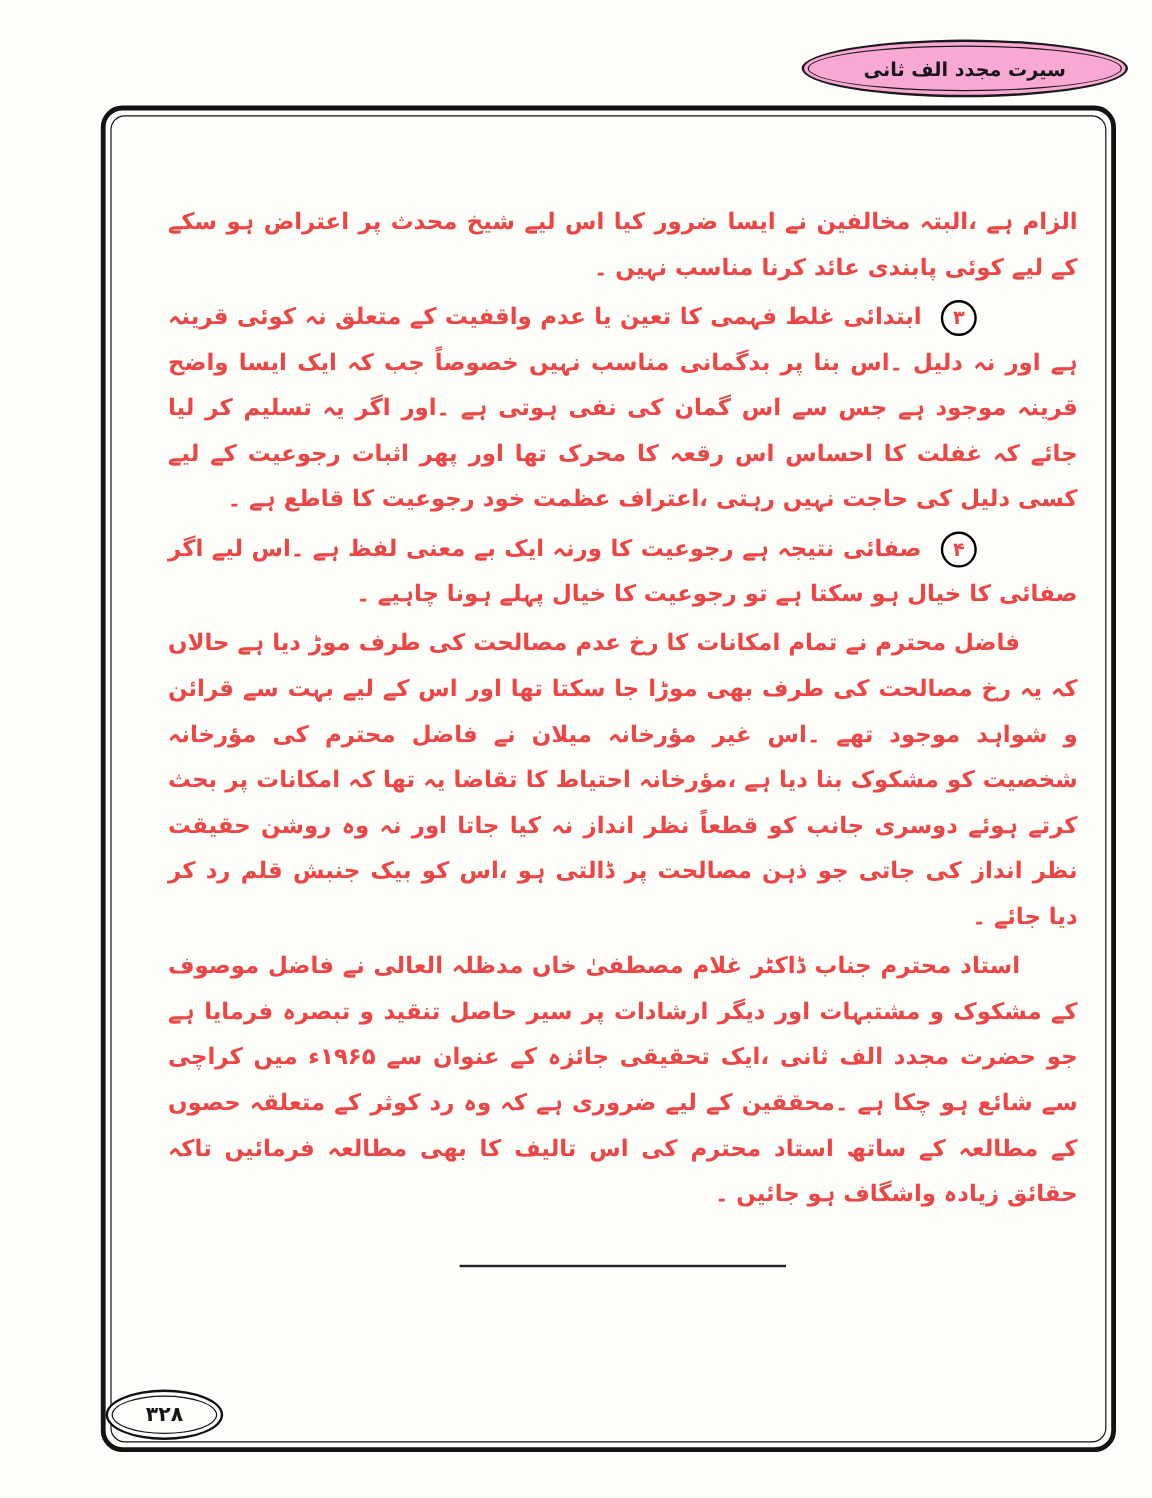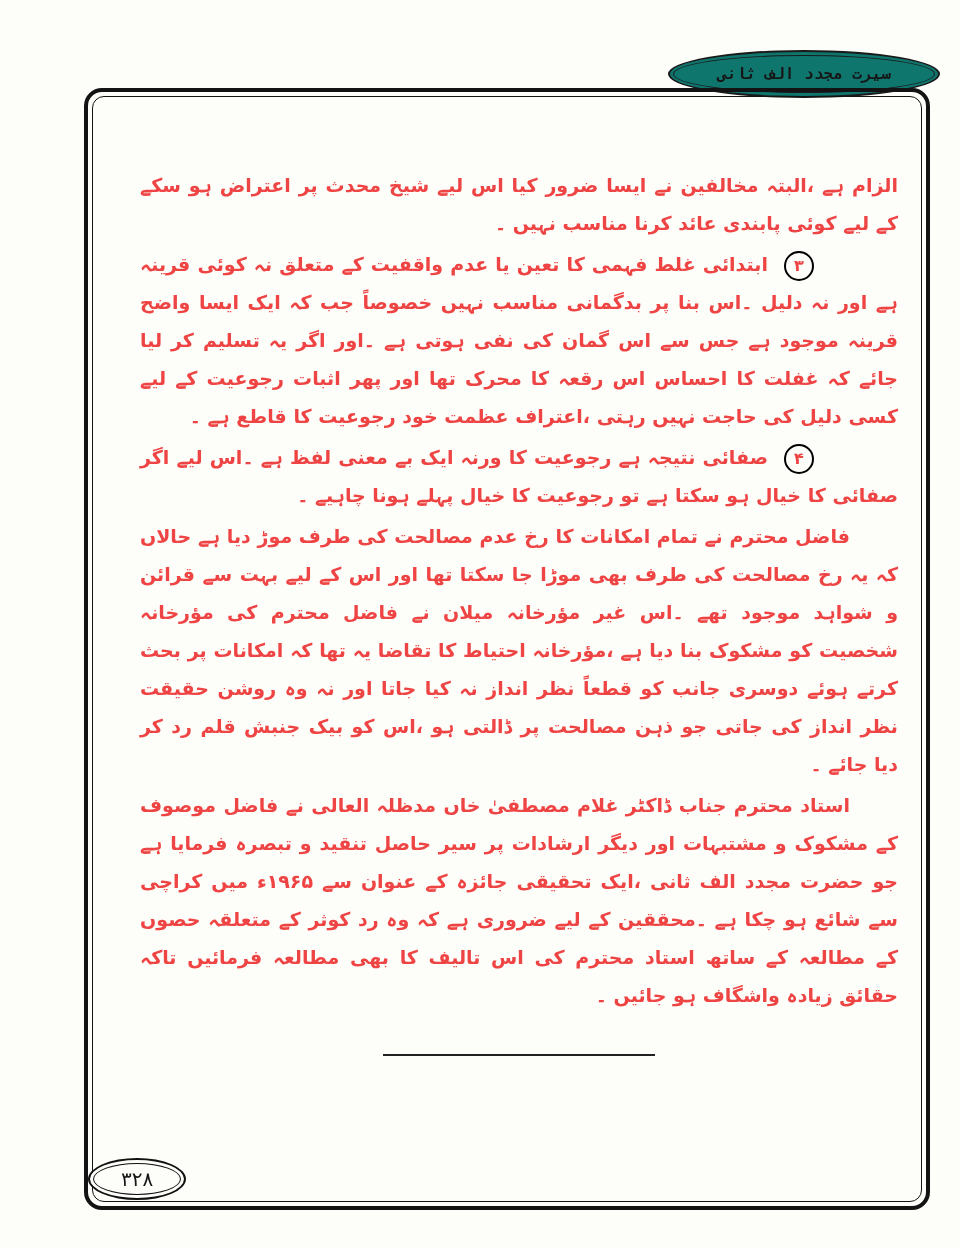--- a/index.html
+++ b/index.html
@@ -11,26 +11,26 @@
     overflow:hidden;
   }
   .page{
     position:absolute;inset:0;
     background:#fdfdfa;
     direction:rtl;
     color:#161616;
   }
   
   .cartouche{
-    position:absolute;top:50px;right:20px;
+    position:absolute;top:33px;right:20px;
     width:268px;height:44px;
     border:2.5px solid #1a1a1a;
     border-radius:50%;
-    background:#0f766e;
-    display:flex;align-items:center;justify-content:center;font-family:Liberation Mono, monospace;
+    background:#f9a8d4;
+    display:flex;align-items:center;justify-content:center;
   }
   .cartouche-inner{
     position:absolute;inset:3px;
     border:1.2px solid #1a1a1a;
     border-radius:50%;
     display:flex;align-items:center;justify-content:center;
     font-size:16px;font-weight:bold;
     letter-spacing:1px;
     white-space:nowrap;
   }
@@ -88,21 +88,21 @@
     border:2.5px solid #111;
     border-radius:50%;
     z-index:6;
     display:flex;align-items:center;justify-content:center;
   }
   .page-num-inner{
     position:absolute;inset:3px;
     border:1.1px solid #111;
     border-radius:50%;
     display:flex;align-items:center;justify-content:center;
-    font-size:20px;font-weight:normal;text-align:right;
+    font-size:17px;font-weight:bold;text-align:right;
   }
 </style>
 </head>
 <body>
 
 <div class="page">
 
   <div class="cartouche">
     <div class="cartouche-inner">سیرت مجدد الف ثانی</div>
   </div>

